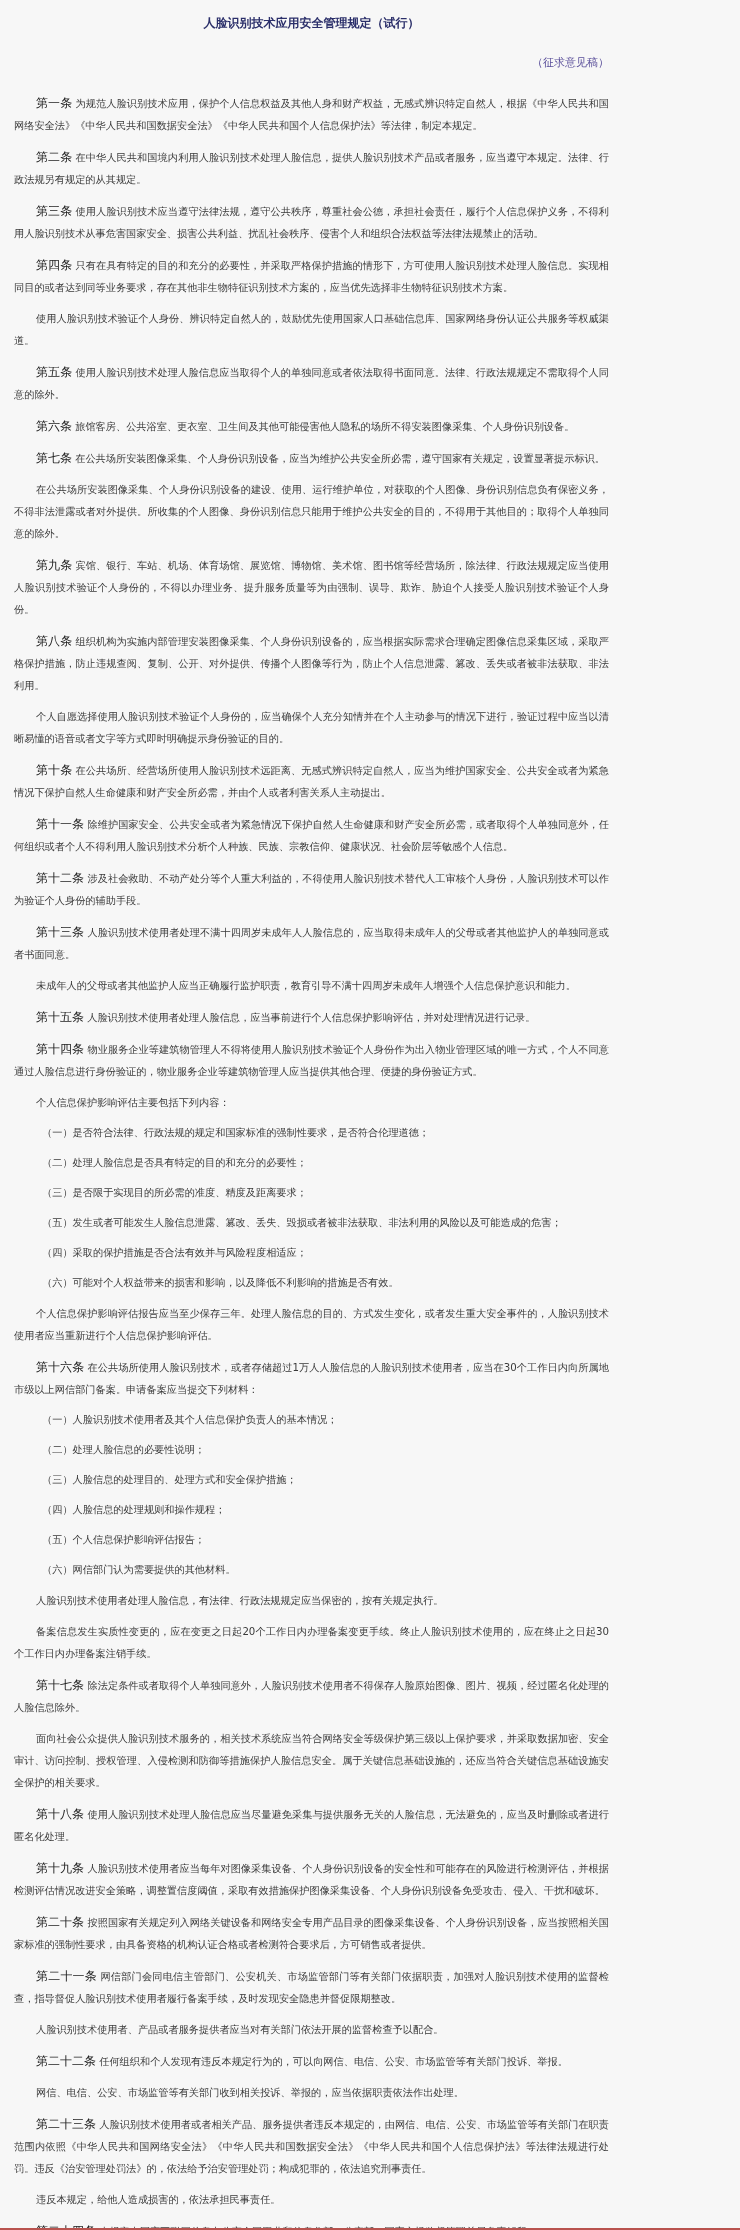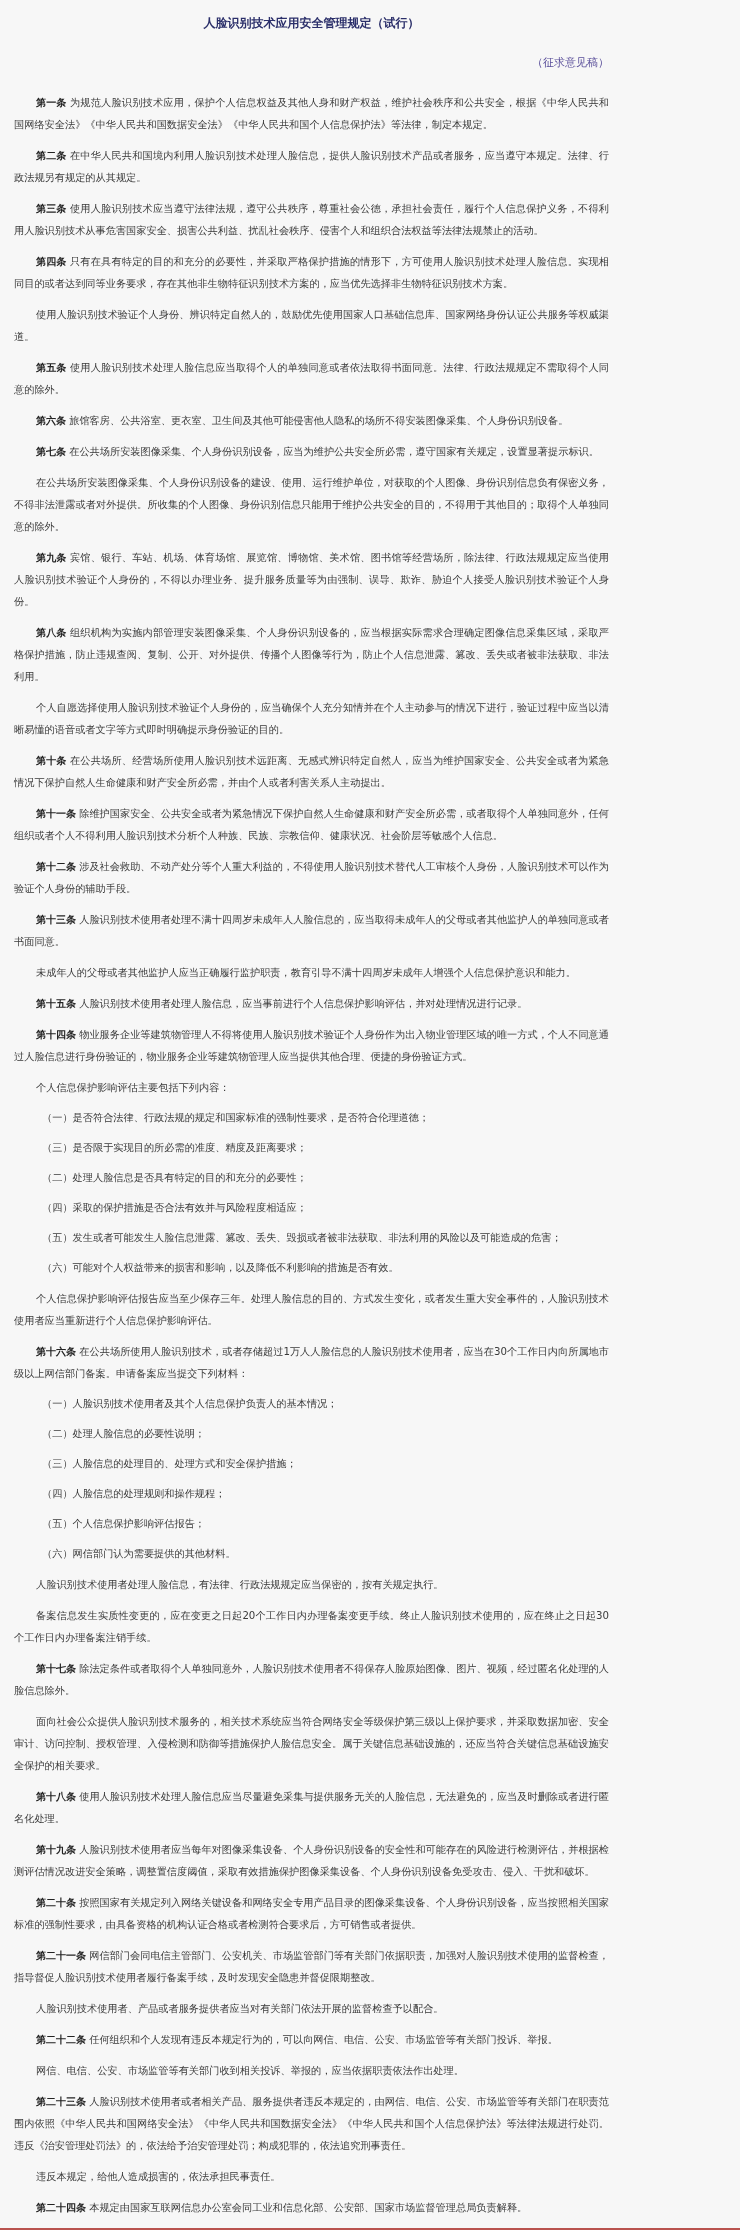--- a/index.html
+++ b/index.html
@@ -37,23 +37,23 @@
   }
   .para {
     font-size: 10.2px;
     line-height: 22px;
     margin: 9px 0 0 0;
     text-indent: 22px;
     text-align: justify;
     letter-spacing: 0;
   }
   .para .label {
-    font-weight: bold;
+    font-weight: normal;
     color: #222;
-    font-size: 10px;
+    font-size: 12px;
   }
   .item {
     font-size: 10.2px;
     line-height: 22px;
     margin: 8px 0 0 0;
     padding-left: 28px;
   }
   .first-para { margin-top: 18px; }
   .bottom-line {
     position: absolute;
@@ -63,21 +63,21 @@
   }
 </style>
 </head>
 <body>
 
 <div class="doc">
   <h1 class="title">人脸识别技术应用安全管理规定（试行）</h1>
   <p class="subtitle">（征求意见稿）</p>
 
   <div id="section-a">
-      <p class="para first-para"><span class="label">第一条</span><span> 为规范人脸识别技术应用，保护个人信息权益及其他人身和财产权益，维护社会秩序和公共安全，根据《中华人民共和国网络安全法》《中华人民共和国数据安全法》《中华人民共和国个人信息保护法》等法律，制定本规定。</span></p>
+      <p class="para first-para"><span class="label">第一条</span><span> 为规范人脸识别技术应用，保护个人信息权益及其他人身和财产权益，无感式辨识特定自然人，根据《中华人民共和国网络安全法》《中华人民共和国数据安全法》《中华人民共和国个人信息保护法》等法律，制定本规定。</span></p>
       <p class="para"><span class="label">第二条</span><span> 在中华人民共和国境内利用人脸识别技术处理人脸信息，提供人脸识别技术产品或者服务，应当遵守本规定。法律、行政法规另有规定的从其规定。</span></p>
       <p class="para"><span class="label">第三条</span><span> 使用人脸识别技术应当遵守法律法规，遵守公共秩序，尊重社会公德，承担社会责任，履行个人信息保护义务，不得利用人脸识别技术从事危害国家安全、损害公共利益、扰乱社会秩序、侵害个人和组织合法权益等法律法规禁止的活动。</span></p>
       <p class="para"><span class="label">第四条</span><span> 只有在具有特定的目的和充分的必要性，并采取严格保护措施的情形下，方可使用人脸识别技术处理人脸信息。实现相同目的或者达到同等业务要求，存在其他非生物特征识别技术方案的，应当优先选择非生物特征识别技术方案。</span></p>
       <p class="para"><span>使用人脸识别技术验证个人身份、辨识特定自然人的，鼓励优先使用国家人口基础信息库、国家网络身份认证公共服务等权威渠道。</span></p>
       <p class="para"><span class="label">第五条</span><span> 使用人脸识别技术处理人脸信息应当取得个人的单独同意或者依法取得书面同意。法律、行政法规规定不需取得个人同意的除外。</span></p>
       <p class="para"><span class="label">第六条</span><span> 旅馆客房、公共浴室、更衣室、卫生间及其他可能侵害他人隐私的场所不得安装图像采集、个人身份识别设备。</span></p>
       <p class="para"><span class="label">第七条</span><span> 在公共场所安装图像采集、个人身份识别设备，应当为维护公共安全所必需，遵守国家有关规定，设置显著提示标识。</span></p>
       <p class="para"><span>在公共场所安装图像采集、个人身份识别设备的建设、使用、运行维护单位，对获取的个人图像、身份识别信息负有保密义务，不得非法泄露或者对外提供。所收集的个人图像、身份识别信息只能用于维护公共安全的目的，不得用于其他目的；取得个人单独同意的除外。</span></p>
       <p class="para"><span class="label">第九条</span><span> 宾馆、银行、车站、机场、体育场馆、展览馆、博物馆、美术馆、图书馆等经营场所，除法律、行政法规规定应当使用人脸识别技术验证个人身份的，不得以办理业务、提升服务质量等为由强制、误导、欺诈、胁迫个人接受人脸识别技术验证个人身份。</span></p>
       <p class="para"><span class="label">第八条</span><span> 组织机构为实施内部管理安装图像采集、个人身份识别设备的，应当根据实际需求合理确定图像信息采集区域，采取严格保护措施，防止违规查阅、复制、公开、对外提供、传播个人图像等行为，防止个人信息泄露、篡改、丢失或者被非法获取、非法利用。</span></p>
@@ -86,24 +86,24 @@
       <p class="para"><span class="label">第十一条</span><span> 除维护国家安全、公共安全或者为紧急情况下保护自然人生命健康和财产安全所必需，或者取得个人单独同意外，任何组织或者个人不得利用人脸识别技术分析个人种族、民族、宗教信仰、健康状况、社会阶层等敏感个人信息。</span></p>
       <p class="para"><span class="label">第十二条</span><span> 涉及社会救助、不动产处分等个人重大利益的，不得使用人脸识别技术替代人工审核个人身份，人脸识别技术可以作为验证个人身份的辅助手段。</span></p>
       <p class="para"><span class="label">第十三条</span><span> 人脸识别技术使用者处理不满十四周岁未成年人人脸信息的，应当取得未成年人的父母或者其他监护人的单独同意或者书面同意。</span></p>
       <p class="para"><span>未成年人的父母或者其他监护人应当正确履行监护职责，教育引导不满十四周岁未成年人增强个人信息保护意识和能力。</span></p>
       <p class="para"><span class="label">第十五条</span><span> 人脸识别技术使用者处理人脸信息，应当事前进行个人信息保护影响评估，并对处理情况进行记录。</span></p>
       <p class="para"><span class="label">第十四条</span><span> 物业服务企业等建筑物管理人不得将使用人脸识别技术验证个人身份作为出入物业管理区域的唯一方式，个人不同意通过人脸信息进行身份验证的，物业服务企业等建筑物管理人应当提供其他合理、便捷的身份验证方式。</span></p>
       <p class="para"><span>个人信息保护影响评估主要包括下列内容：</span></p>
     </div>
   <div id="list-a">
       <p class="item">（一）是否符合法律、行政法规的规定和国家标准的强制性要求，是否符合伦理道德；</p>
+      <p class="item">（二）处理人脸信息是否具有特定的目的和充分的必要性；</p>
       <p class="item">（三）是否限于实现目的所必需的准度、精度及距离要求；</p>
-      <p class="item">（二）处理人脸信息是否具有特定的目的和充分的必要性；</p>
+      <p class="item">（五）发生或者可能发生人脸信息泄露、篡改、丢失、毁损或者被非法获取、非法利用的风险以及可能造成的危害；</p>
       <p class="item">（四）采取的保护措施是否合法有效并与风险程度相适应；</p>
-      <p class="item">（五）发生或者可能发生人脸信息泄露、篡改、丢失、毁损或者被非法获取、非法利用的风险以及可能造成的危害；</p>
       <p class="item">（六）可能对个人权益带来的损害和影响，以及降低不利影响的措施是否有效。</p>
     </div>
   <div id="section-b">
       <p class="para"><span>个人信息保护影响评估报告应当至少保存三年。处理人脸信息的目的、方式发生变化，或者发生重大安全事件的，人脸识别技术使用者应当重新进行个人信息保护影响评估。</span></p>
       <p class="para"><span class="label">第十六条</span><span> 在公共场所使用人脸识别技术，或者存储超过1万人人脸信息的人脸识别技术使用者，应当在30个工作日内向所属地市级以上网信部门备案。申请备案应当提交下列材料：</span></p>
     </div>
   <div id="list-b">
       <p class="item">（一）人脸识别技术使用者及其个人信息保护负责人的基本情况；</p>
       <p class="item">（二）处理人脸信息的必要性说明；</p>
       <p class="item">（三）人脸信息的处理目的、处理方式和安全保护措施；</p>

